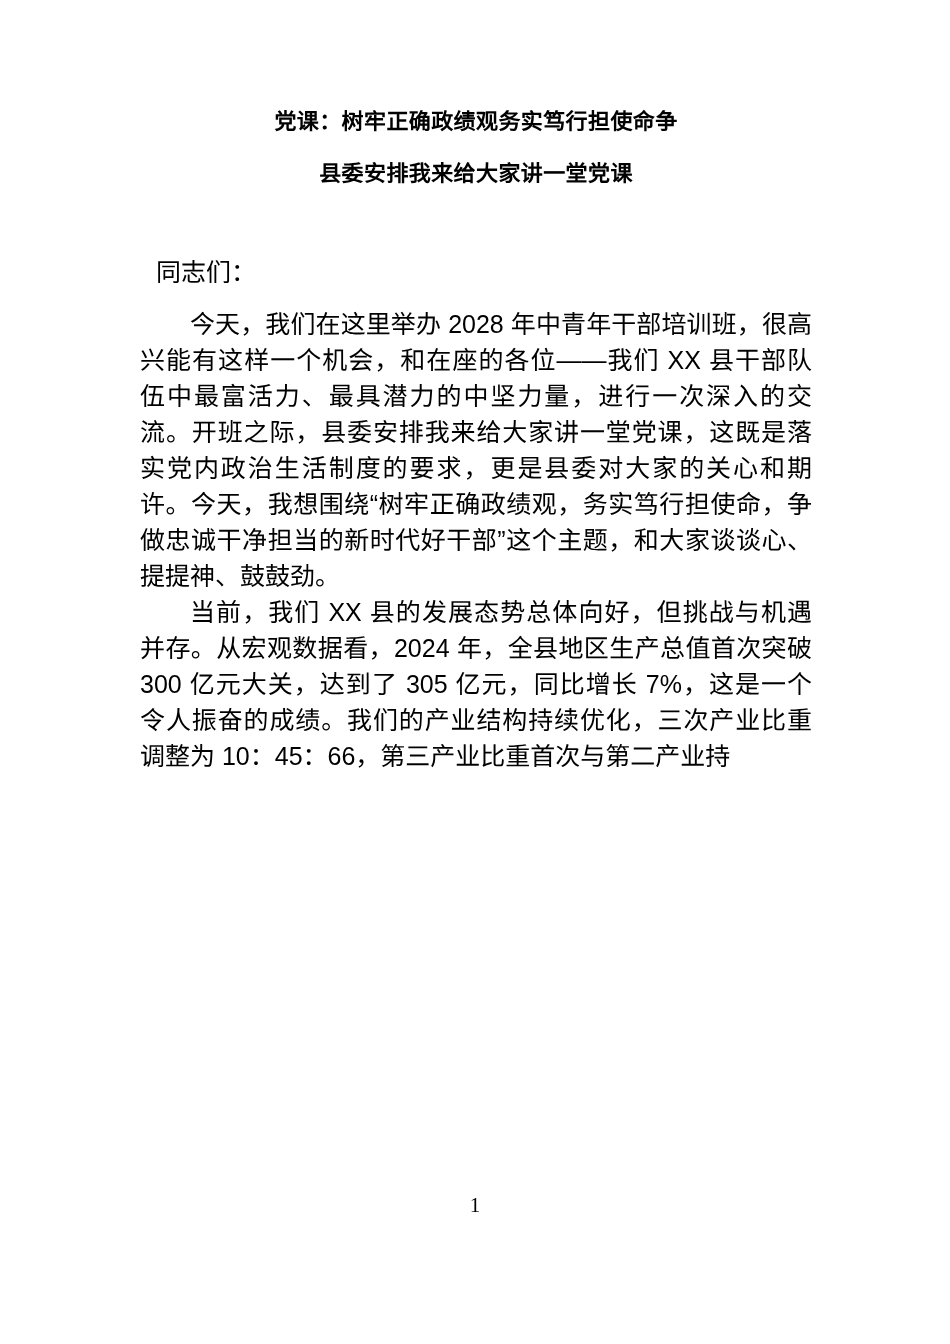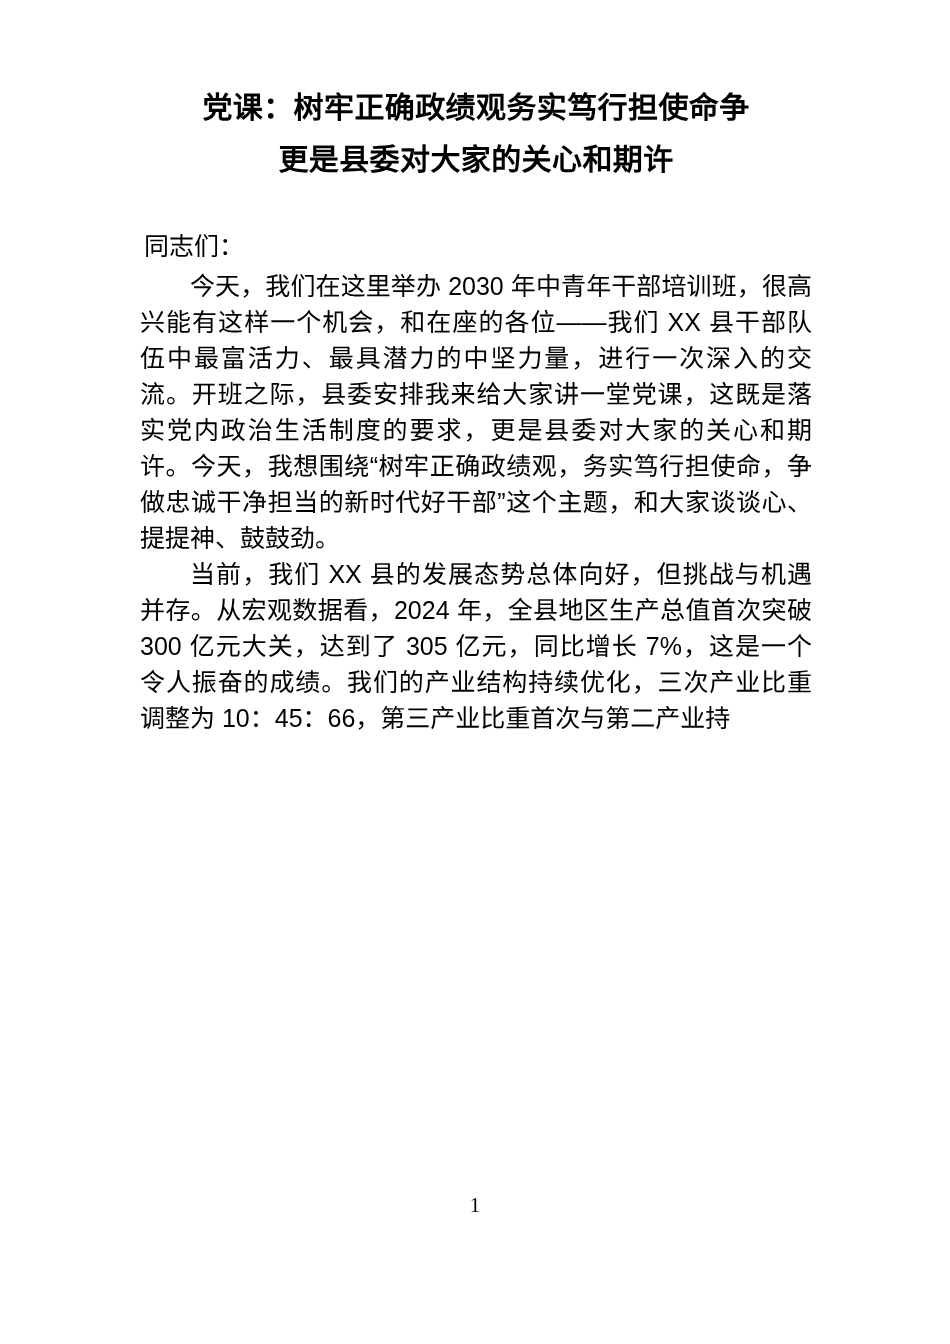--- a/index.html
+++ b/index.html
@@ -18,37 +18,37 @@
     font-family: "Liberation Sans", "DejaVu Sans", sans-serif;
     color: #000000;
   }
   .doc-body {
     position: absolute;
     left: 140px;
     top: 0;
     width: 672px;
   }
   .doc-title {
-    margin: 0;
+    margin: 14px;
     padding-top: 82px;
-    font-size: 30px;
+    font-size: 22px;
     font-weight: bold;
     line-height: 52px;
     text-align: center;
     letter-spacing: 0.4px;
     font-family: "Liberation Sans", "DejaVu Sans", sans-serif;
   }
   .title-line {
     display: block;
   }
   .title-line-2 {
     display: block;
   }
   .salutation {
-    margin: 4px;
+    margin: 16px;
     padding-top: 38px;
     font-size: 25px;
     line-height: 36px;
     text-align: justify;
     text-align-last: left;
     font-family: "Liberation Sans", "DejaVu Sans", sans-serif;
   }
   .para {
     margin: 0;
     font-size: 25px;
@@ -72,26 +72,26 @@
 </style>
 </head>
 <body>
 
 <div class="page">
 
   <div class="doc-body">
 
     <h1 class="doc-title">
       <span class="title-line">党课：树牢正确政绩观务实笃行担使命争</span>
-      <span class="title-line-2">更是县委对大家的关心和期许</span>
+      <span class="title-line-2">县委安排我来给大家讲一堂党课</span>
     </h1>
 
     <p class="salutation">同志们：</p>
 
-    <p class="para">今天，我们在这里举办 2030 年中青年干部培训班，很高兴能有这样一个机会，和在座的各位——我们 XX 县干部队伍中最富活力、最具潜力的中坚力量，进行一次深入的交流。开班之际，县委安排我来给大家讲一堂党课，这既是落实党内政治生活制度的要求，更是县委对大家的关心和期许。今天，我想围绕“树牢正确政绩观，务实笃行担使命，争做忠诚干净担当的新时代好干部”这个主题，和大家谈谈心、提提神、鼓鼓劲。</p>
+    <p class="para">今天，我们在这里举办 2028 年中青年干部培训班，很高兴能有这样一个机会，和在座的各位——我们 XX 县干部队伍中最富活力、最具潜力的中坚力量，进行一次深入的交流。开班之际，县委安排我来给大家讲一堂党课，这既是落实党内政治生活制度的要求，更是县委对大家的关心和期许。今天，我想围绕“树牢正确政绩观，务实笃行担使命，争做忠诚干净担当的新时代好干部”这个主题，和大家谈谈心、提提神、鼓鼓劲。</p>
 
 
     <p class="para">当前，我们 XX 县的发展态势总体向好，但挑战与机遇并存。从宏观数据看，2024 年，全县地区生产总值首次突破 300 亿元大关，达到了 305 亿元，同比增长 7%，这是一个令人振奋的成绩。我们的产业结构持续优化，三次产业比重调整为 10：45：66，第三产业比重首次与第二产业持</p>
 
   </div>
 
   <div class="page-number">1</div>
 
 </div>
 

